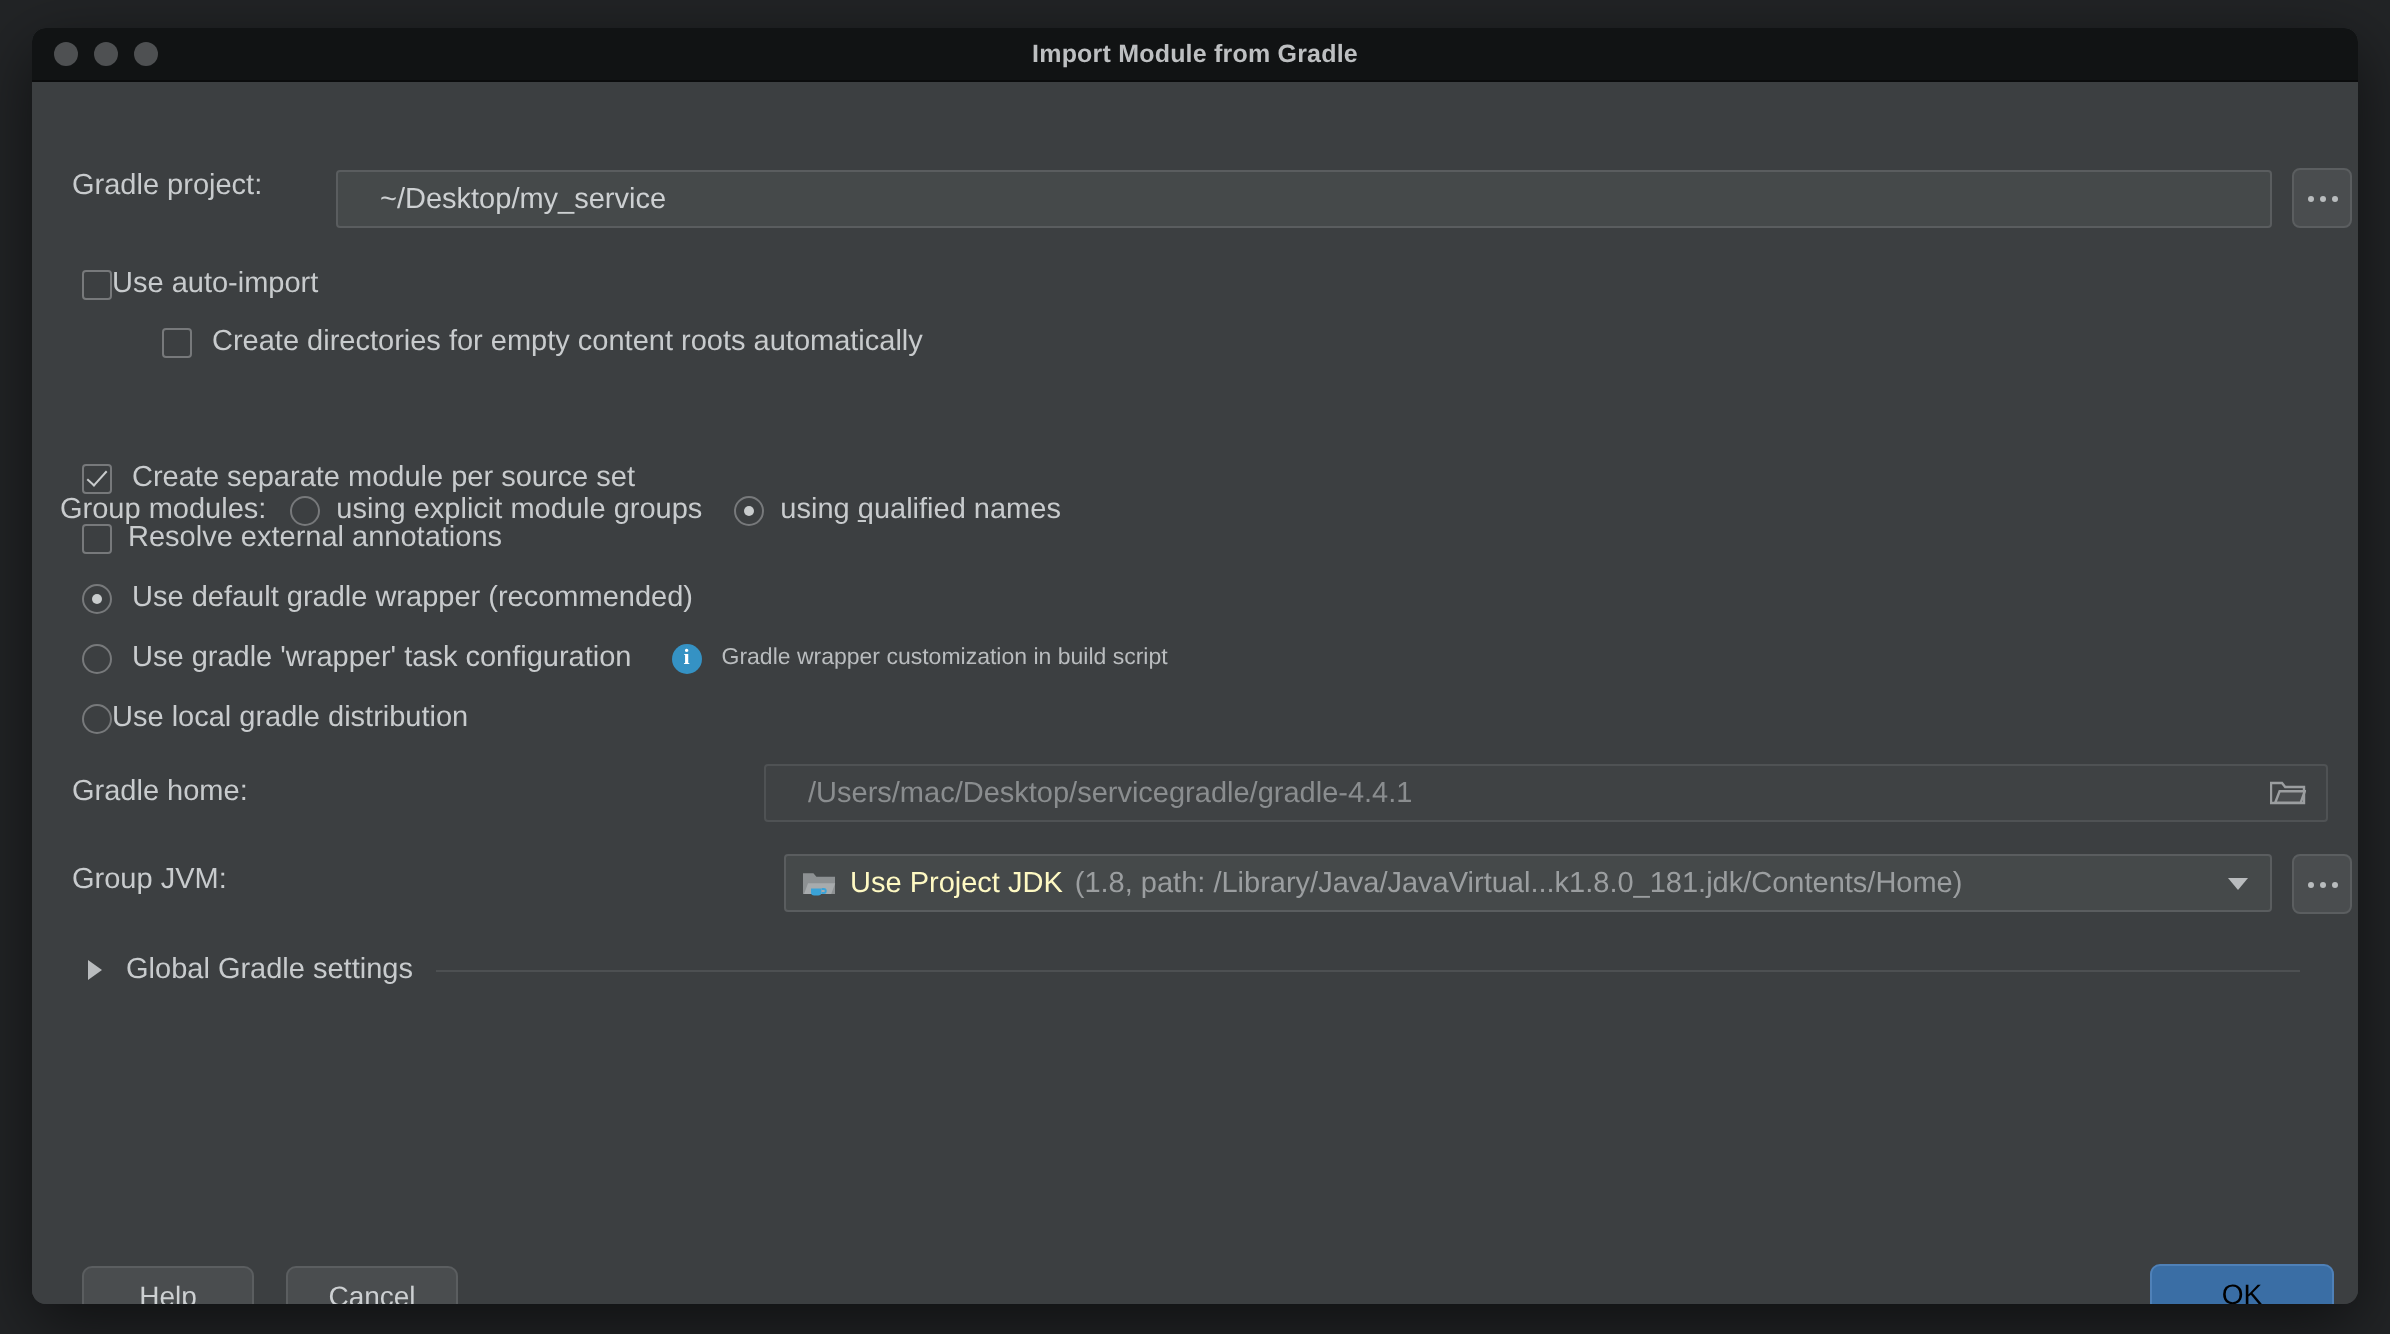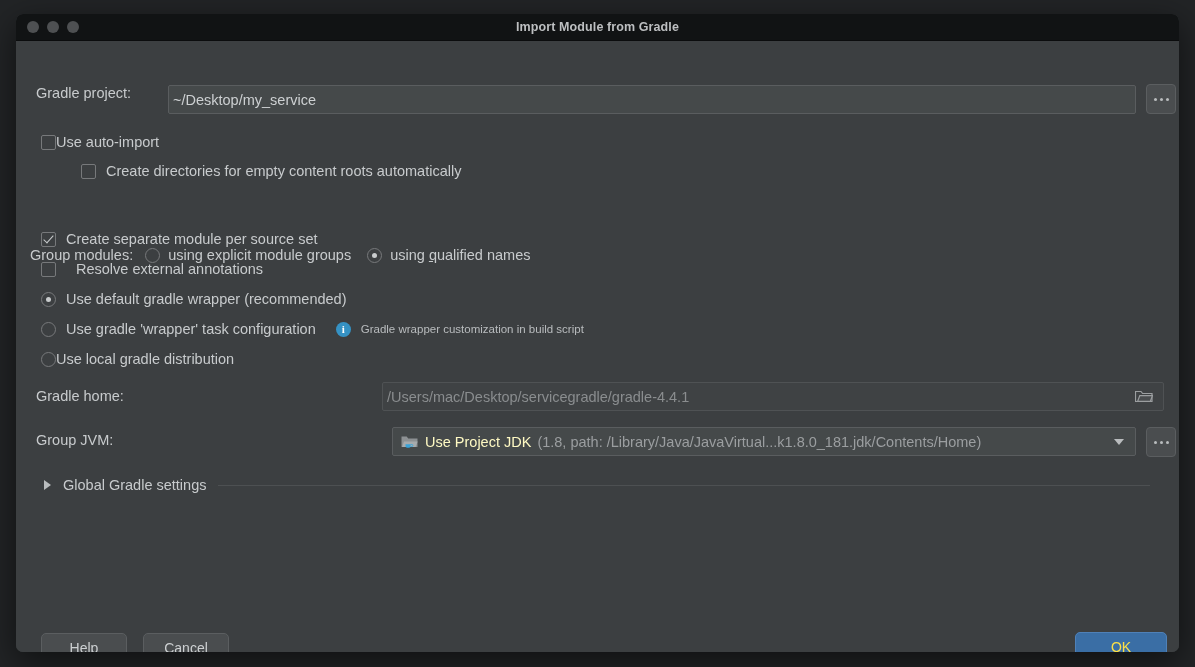--- a/index.html
+++ b/index.html
@@ -83,21 +83,21 @@
 
   
   .field {
     box-sizing: border-box;
     background: #45494a;
     border: 1px solid #5a5d5f;
     border-radius: 2px;
     height: 29px;
     display: flex;
     align-items: center;
-    padding: 0 4px;
+    padding: 0 21px;
     font-size: 14.5px;
     color: #cdd0d2;
     overflow: hidden;
     white-space: nowrap;
   }
   .field.disabled {
     background: #3f4244;
     border-color: #4f5254;
     color: #8a8d8f;
   }
@@ -249,21 +249,21 @@
     border-radius: 5px;
     color: #cdd0d2;
     font-size: 14px;
     display: flex;
     align-items: center;
     justify-content: center;
   }
   .btn.primary {
     background: #3a6ea5;
     border-color: #4f81b8;
-    color: #fde047;
+    color: #000000;
   }
 </style>
 </head>
 <body>
 
 <div id="desktop">
 
   <div id="window">
 
     <div class="titlebar">
@@ -303,21 +303,21 @@
         <span class="lbl">using explicit module <span class="mn">g</span>roups</span>
         <span class="rb on" style="margin-left:8px;"></span>
         <span class="lbl">using <span class="mn">q</span>ualified names</span>
       </div>
 
       <div class="row" style="left:25px; top:190px; gap:10px;">
         <span class="cb checked"></span>
         <span class="lbl">Create separate module per source set</span>
       </div>
 
-      <div class="row" style="left:25px; top:220px; gap:20px;">
+      <div class="row" style="left:25px; top:220px; gap:8px;">
         <span class="cb"></span>
         <span class="lbl">Resolve external annotations</span>
       </div>
 
       <div class="row" style="left:25px; top:250px; gap:10px;">
         <span class="rb on"></span>
         <span class="lbl">Use default gradle wrapper (recommended)</span>
       </div>
 
       <div class="row" style="left:25px; top:280px; gap:10px;">

